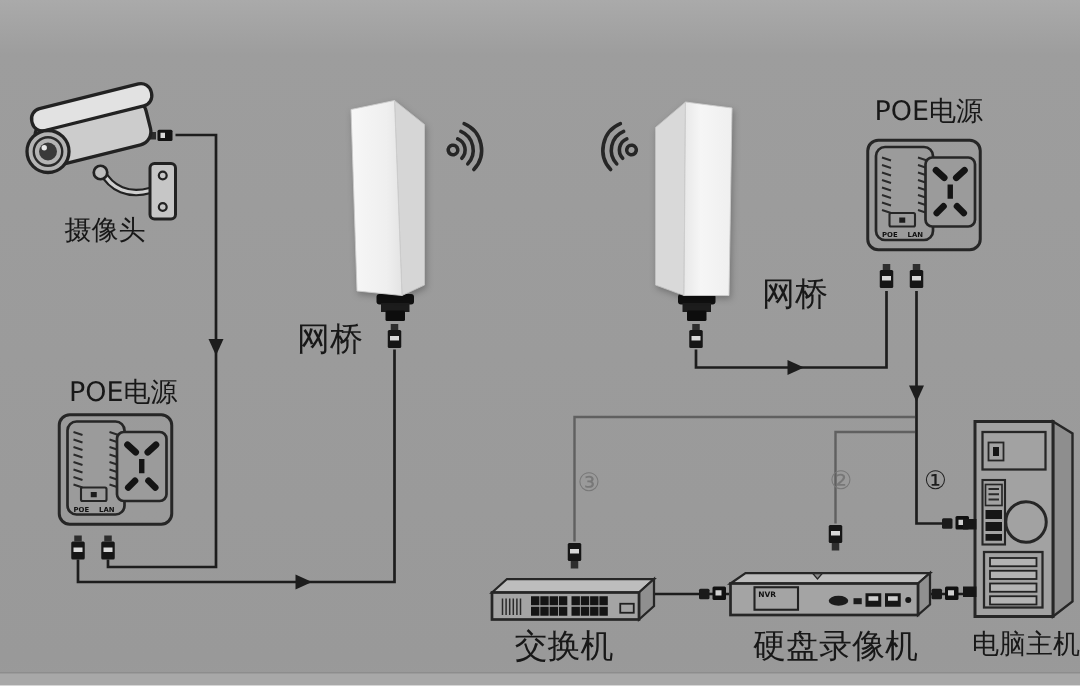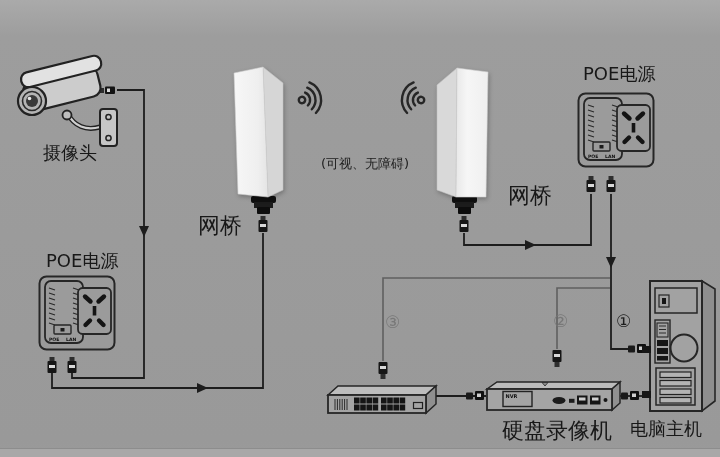--- a/index.html
+++ b/index.html
@@ -197,21 +197,20 @@
   </svg>
   <svg class="abs" style="left:386px;top:74px;" width="44" height="52" viewBox="0 0 44 52">
     <g fill="none" stroke="#262626" stroke-width="2.4" stroke-linecap="round" transform="rotate(12 35 26)">
       <circle cx="35" cy="26" r="3.2"></circle>
       <path d="M30.4,19.4 A8,8 0 0 0 30.4,32.6"></path>
       <path d="M27.3,15.0 A13.5,13.5 0 0 0 27.3,37.1"></path>
       <path d="M24.1,10.4 A19,19 0 0 0 24.1,41.6"></path>
     </g>
   </svg>
 
-  <div class="abs link-line2">(可视、无障碍)</div>
 
   <div class="abs lbl lbl-18" style="left:46px;top:249px;">POE电源</div>
   <svg class="abs" style="left:38px;top:275px;" width="78" height="78" viewBox="0 0 78 78">
     <rect x="1.5" y="1.5" width="75" height="73" rx="7" fill="none" stroke="#262626" stroke-width="2"></rect>
     <rect x="7" y="6" width="38" height="62" rx="6" fill="#9b9b9b" stroke="#262626" stroke-width="1.8"></rect>
     <g stroke="#2a2a2a" stroke-width="1.3">
       <path d="M11,13 l6,2 M11,18 l6,2 M11,23 l6,2 M11,28 l6,2 M11,33 l6,2 M11,38 l6,2 M11,43 l6,2 M11,48 l6,2"></path>
       <path d="M35,13 l6,2 M35,18 l6,2 M35,23 l6,2 M35,28 l6,2 M35,33 l6,2 M35,38 l6,2 M35,43 l6,2 M35,48 l6,2"></path>
     </g>
     <rect x="16" y="50" width="17" height="9" rx="1" fill="#9b9b9b" stroke="#262626" stroke-width="1.4"></rect>
@@ -278,20 +277,21 @@
         <rect x="34.2" y="22.5" width="5.6" height="6"></rect>
         <rect x="40.4" y="22.5" width="5.6" height="6"></rect>
         <rect x="46.6" y="22.5" width="5.6" height="6"></rect>
       <rect x="55" y="22.5" width="5.6" height="6"></rect>
         <rect x="61.2" y="22.5" width="5.6" height="6"></rect>
         <rect x="67.4" y="22.5" width="5.6" height="6"></rect>
         <rect x="73.6" y="22.5" width="5.6" height="6"></rect>
     </g>
     <rect x="87.5" y="20.5" width="9" height="6" fill="none" stroke="#202020" stroke-width="1.2"></rect>
   </svg>
+  <div class="abs lbl lbl-19" style="left:336px;top:416px;width:80px;text-align:center;">交换机</div>
 
   <svg class="abs" style="left:484px;top:379px;" width="140" height="34" viewBox="0 0 140 34">
     <polygon points="3,10 13,3 136,3 128,10" fill="#bcbcbc" stroke="#262626" stroke-width="1.5"></polygon>
     <polygon points="128,10 136,3 136,24 128,31" fill="#909090" stroke="#262626" stroke-width="1.5"></polygon>
     <rect x="3" y="10" width="125" height="21" fill="#a4a4a4" stroke="#262626" stroke-width="1.8"></rect>
     <polygon points="58,3.5 64,3.5 61,7" fill="#8a8a8a" stroke="#262626" stroke-width="0.8"></polygon>
     <rect x="19" y="12.5" width="29" height="15" fill="none" stroke="#222222" stroke-width="1.4"></rect>
     <text x="21.5" y="19" font-size="5" font-weight="bold" fill="#111111">NVR</text>
     <g>
       <ellipse cx="75" cy="21.5" rx="6.5" ry="3.4" fill="#1b1b1b"></ellipse>
@@ -325,16 +325,16 @@
     <g>
       <rect x="18" y="92" width="39" height="37" fill="none" stroke="#262626" stroke-width="1.5"></rect>
       <rect x="22" y="96" width="31" height="5.5" fill="#b3b3b3" stroke="#222222" stroke-width="1.2"></rect>
       <rect x="22" y="104.5" width="31" height="5.5" fill="#b3b3b3" stroke="#222222" stroke-width="1.2"></rect>
       <rect x="22" y="113" width="31" height="5.5" fill="#b3b3b3" stroke="#222222" stroke-width="1.2"></rect>
       <rect x="22" y="121.5" width="31" height="5.5" fill="#b3b3b3" stroke="#222222" stroke-width="1.2"></rect>
     </g>
     <rect x="4" y="70" width="9" height="7" fill="#161616"></rect>
     <rect x="4" y="115" width="9" height="7" fill="#161616"></rect>
   </svg>
-  <div class="abs lbl lbl-18" style="left:630px;top:417px;width:72px;text-align:left;">电脑主机</div>
+  <div class="abs lbl lbl-18" style="left:648px;top:417px;width:72px;text-align:left;">电脑主机</div>
 
   <div class="bottom-strip"></div>
 </div>
 
 </body></html>

